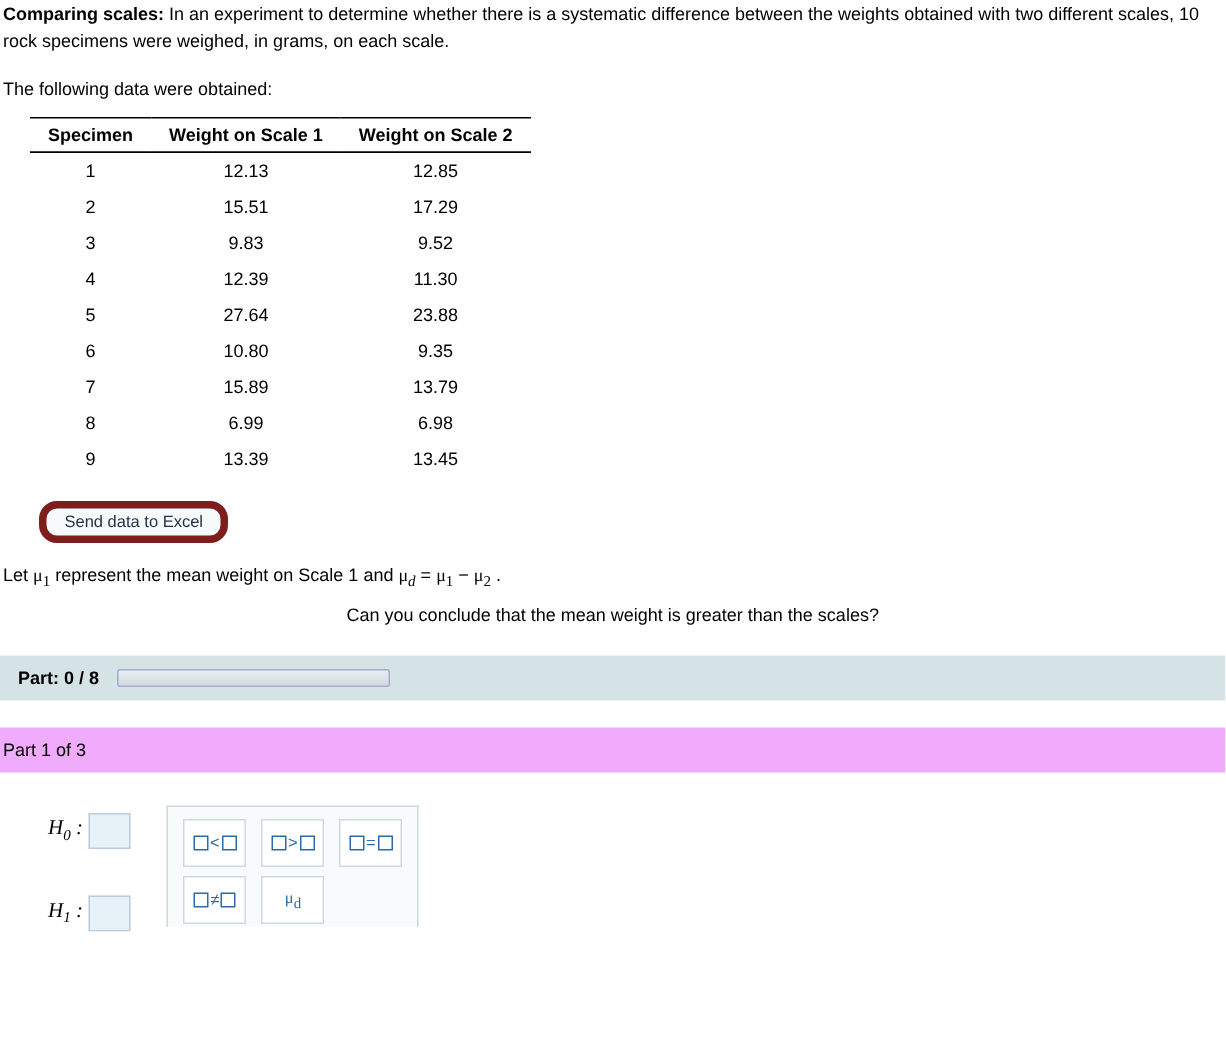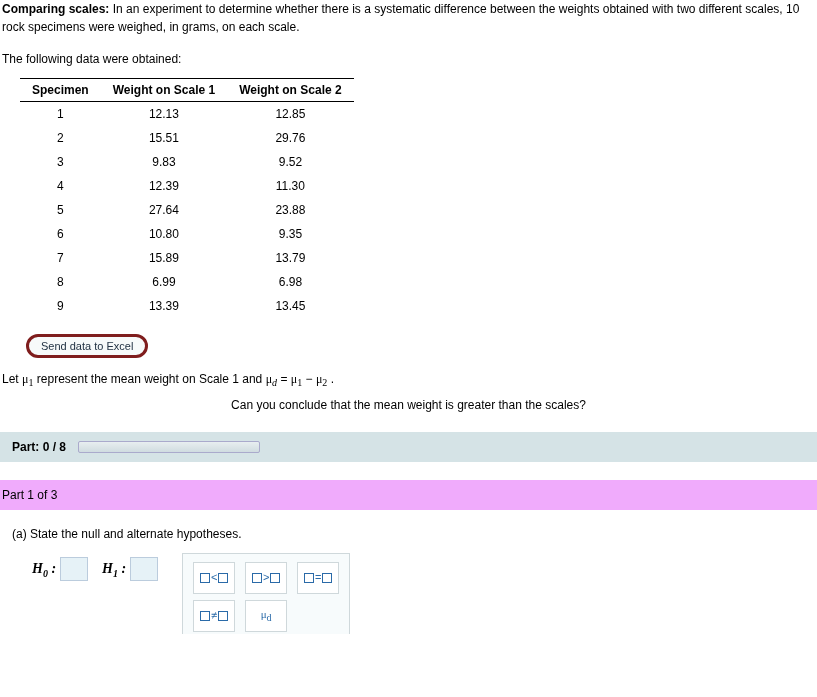--- a/index.html
+++ b/index.html
@@ -30,21 +30,21 @@
   table.data td {
     padding: 5px 12px;
     text-align: center;
   }
   table.data tr.last td {
     border-bottom: 1px solid #000;
   }
 
   .send-btn {
     display: inline-block;
-    border: 3px solid #7f1d1d;
+    border: 5px solid #7f1d1d;
     border-radius: 12px;
     padding: 3px 12px;
     font-size: 11px;
     margin: 10px 0 0 26px;
     color: #234;
     background: #f7fafa;
     cursor: pointer;
   }
 
   .let-line { padding: 14px 2px 0 2px; }
@@ -82,27 +82,26 @@
 
   .hyp-row {
     display: flex;
     align-items: flex-start;
     gap: 24px;
     margin-top: 8px;
     padding-left: 20px;
   }
   .hyp-labels {
     display: flex;
-    flex-direction: row;
-    gap: 14px;
+    flex-direction: column;
+    gap: 30px;
     font-family: 'Times New Roman', serif;
     font-style: italic;
     font-size: 14px;
     padding-top:4px;
-    font-weight:bold;
   }
   .hyp-labels .lbl { display:flex; align-items:center; gap:4px;}
   .input-box {
     width: 26px; height: 22px;
     background: #e6f2f7;
     border: 1px solid #bcd;
     display: inline-block;
   }
 
   .palette {
@@ -150,21 +149,21 @@
   </thead>
   <tbody>
     <tr>
         <td>1</td>
         <td>12.13</td>
         <td>12.85</td>
       </tr>
     <tr>
         <td>2</td>
         <td>15.51</td>
-        <td>29.76</td>
+        <td>17.29</td>
       </tr>
     <tr>
         <td>3</td>
         <td>9.83</td>
         <td>9.52</td>
       </tr>
     <tr>
         <td>4</td>
         <td>12.39</td>
         <td>11.30</td>
@@ -216,21 +215,20 @@
 <div class="progress-bar-row">
   <span class="progress-label">
     <span>Part: </span><span>0 / 8</span>
   </span>
   <span class="pbar"></span>
 </div>
 
 <div class="part-header">Part 1 of 3</div>
 
 <div class="part-body">
-  <div>(a) State the null and alternate hypotheses.</div>
 
   <div class="hyp-row">
     <div class="hyp-labels">
       <div class="lbl">
         <span><span>H</span><sub>0</sub><span> :</span></span>
         <span class="input-box"></span>
       </div>
       <div class="lbl">
         <span><span>H</span><sub>1</sub><span> :</span></span>
         <span class="input-box"></span>

